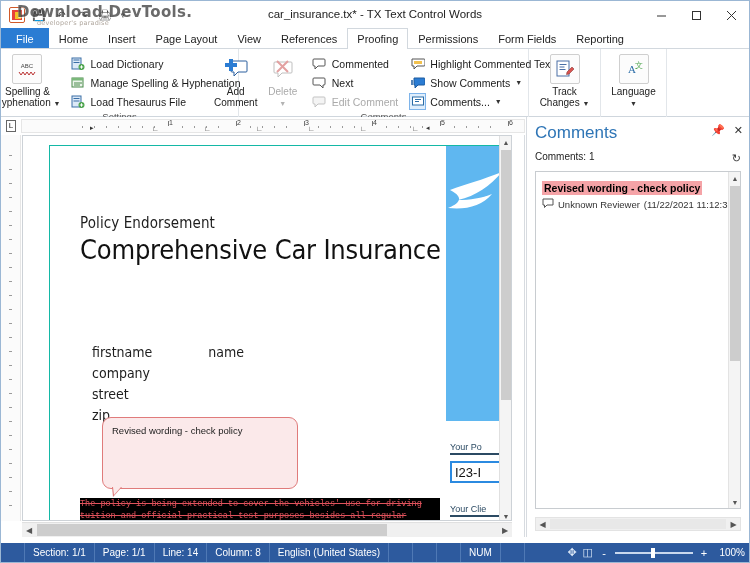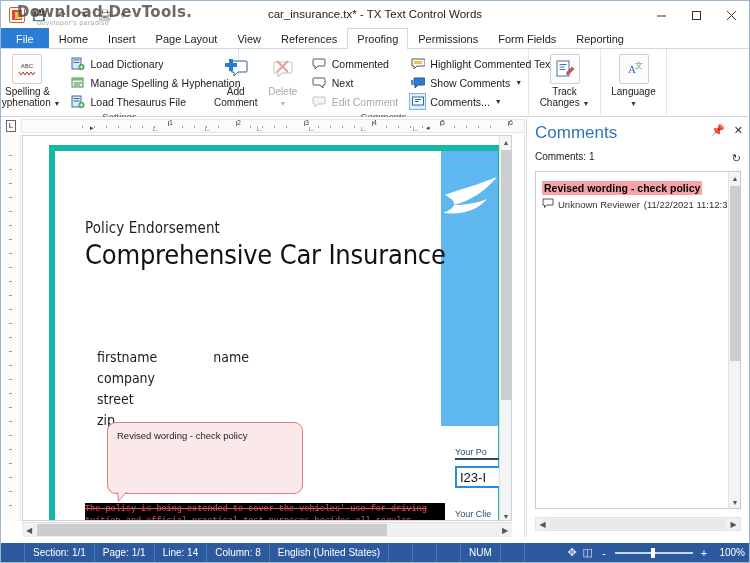--- a/index.html
+++ b/index.html
@@ -185,21 +185,21 @@
   }
   .vruler .vt {
     position: absolute; left: 8px; width: 3px; height: 1px; background: #9a9a9a;
   }
   .page-wrap {
     position: absolute; left: 21px; top: 0; right: 12px; bottom: 16px;
     background: #ffffff; border: 1px solid #cdd2d7; overflow: hidden;
   }
   .page {
     position: absolute; left: 26px; top: 9px; width: 455px; height: 400px;
-    background: #ffffff; border: 6px solid #14b8a6;
+    background: #ffffff; border: 1px solid #14b8a6;
     box-shadow: 0 0 0 1px #ffffff;
   }
   .blue-side {
     position: absolute; right: 0; top: 0; width: 57px; height: 275px;
     background: #5fb7f0; overflow: hidden;
   }
   .swoosh { position: absolute; left: -6px; top: 24px; }
 
   .doc-sub {
     position: absolute; left: 30px; top: 68px;

